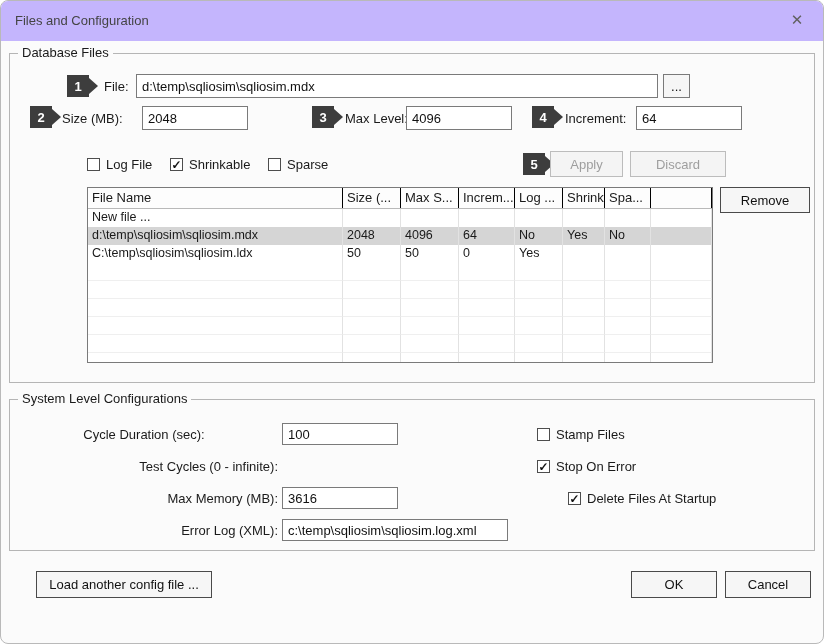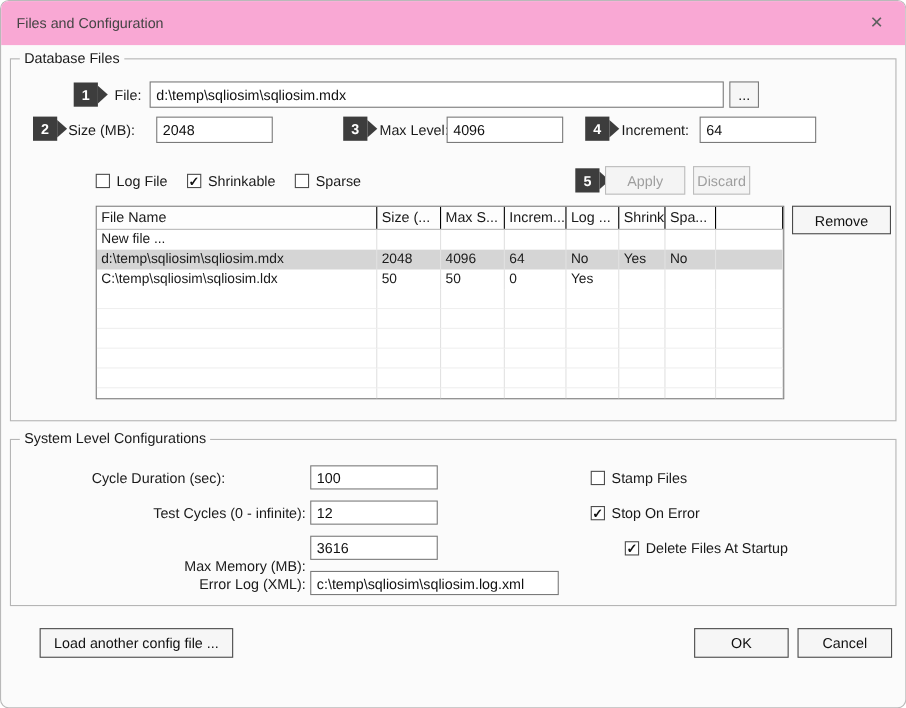--- a/index.html
+++ b/index.html
@@ -2,21 +2,21 @@
 <html><head>
 <meta charset="utf-8">
 <style>
   html,body{margin:0;padding:0;background:#ffffff;}
   *{box-sizing:border-box;font-family:"Liberation Sans", sans-serif;}
   .window{
     position:relative;width:824px;height:644px;background:#fbfbfb;
     border:1px solid #b9b9b9;border-radius:8px;overflow:hidden;
     font-size:13px;color:#1a1a1a;
   }
-  .titlebar{position:absolute;left:0;top:0;width:100%;height:40px;background:#f9a8d4;}
+  .titlebar{position:absolute;left:0;top:0;width:100%;height:40px;background:#c4b5fd;}
   .titlebar .title{position:absolute;left:14px;top:12px;font-size:13px;color:#444;}
   .titlebar .close{position:absolute;right:16px;top:10px;font-size:15px;color:#606060;cursor:pointer;width:20px;text-align:center;}
   .group{position:absolute;border:1px solid #b5b5b5;background:transparent;}
   .group-label{position:absolute;top:-9px;left:8px;background:#fbfbfb;padding:0 4px;color:#1a1a1a;}
   .lbl{position:absolute;white-space:nowrap;color:#1a1a1a;}
   .tin{position:absolute;height:24px;border:1px solid #7a7a7a;background:#ffffff;padding:0 5px;font-size:13px;color:#111;outline:none;}
   .btn{position:absolute;display:flex;align-items:center;justify-content:center;background:#f6f6f6;border:1px solid #4a4a4a;font-size:13px;color:#111;cursor:pointer;}
   .btn.mid{border-color:#7a7a7a;}
   .btn.disabled{color:#9e9e9e;border-color:#bcbcbc;background:#f4f4f4;cursor:default;}
   
@@ -90,21 +90,21 @@
     <label class="cb" style="left:258px;top:103px;">
       <span class="box"></span>
       <span>Sparse</span>
     </label>
 
     <span class="badge" style="left:513px;top:99px;">
       <span class="badge-num">5</span>
         <span class="badge-arrow"></span>
     </span>
     <button class="btn disabled" style="left:540px;top:97px;width:73px;height:26px;">Apply</button>
-    <button class="btn disabled" style="left:620px;top:97px;width:52px;height:26px;">Discard</button>
+    <button class="btn disabled" style="left:620px;top:97px;width:96px;height:26px;">Discard</button>
 
     <div class="tbl" style="left:77px;top:133px;width:626px;height:176px;">
       <div class="trow thead">
         <div class="tc">File Name</div>
         <div class="tc">Size (...</div>
         <div class="tc">Max S...</div>
         <div class="tc">Increm...</div>
         <div class="tc">Log ...</div>
         <div class="tc">Shrink</div>
         <div class="tc">Spa...</div>
@@ -206,23 +206,22 @@
     <button class="btn" style="left:710px;top:133px;width:90px;height:26px;">Remove</button>
   </div>
 
   <div class="group" style="left:8px;top:398px;width:806px;height:152px;">
     <span class="group-label">System Level Configurations</span>
 
     <span class="lbl" style="left:0;top:27px;width:268px;text-align:center;">Cycle Duration (sec):</span>
     <input class="tin" style="left: 272px; top: 23px; width: 116px; height: 22px;" value="100">
 
     <span class="lbl" style="left:0;top:59px;width:268px;text-align:right;">Test Cycles (0 - infinite):</span>
-    <input class="tin" style="left: 272px; top: 55px; width: 116px; height: 22px;" value="12">
-
-    <span class="lbl" style="left:0;top:91px;width:268px;text-align:right;margin-top:16px;">Max Memory (MB):</span>
+
+    <span class="lbl" style="left:0;top:91px;width:268px;text-align:right;">Max Memory (MB):</span>
     <input class="tin" style="left: 272px; top: 87px; width: 116px; height: 22px;" value="3616">
 
     <span class="lbl" style="left:0;top:123px;width:268px;text-align:right;">Error Log (XML):</span>
     <input class="tin" style="left: 272px; top: 119px; width: 226px; height: 22px;" value="c:\temp\sqliosim\sqliosim.log.xml">
 
     <label class="cb" style="left:527px;top:27px;">
       <span class="box"></span>
       <span>Stamp Files</span>
     </label>
     <label class="cb" style="left:527px;top:59px;">

